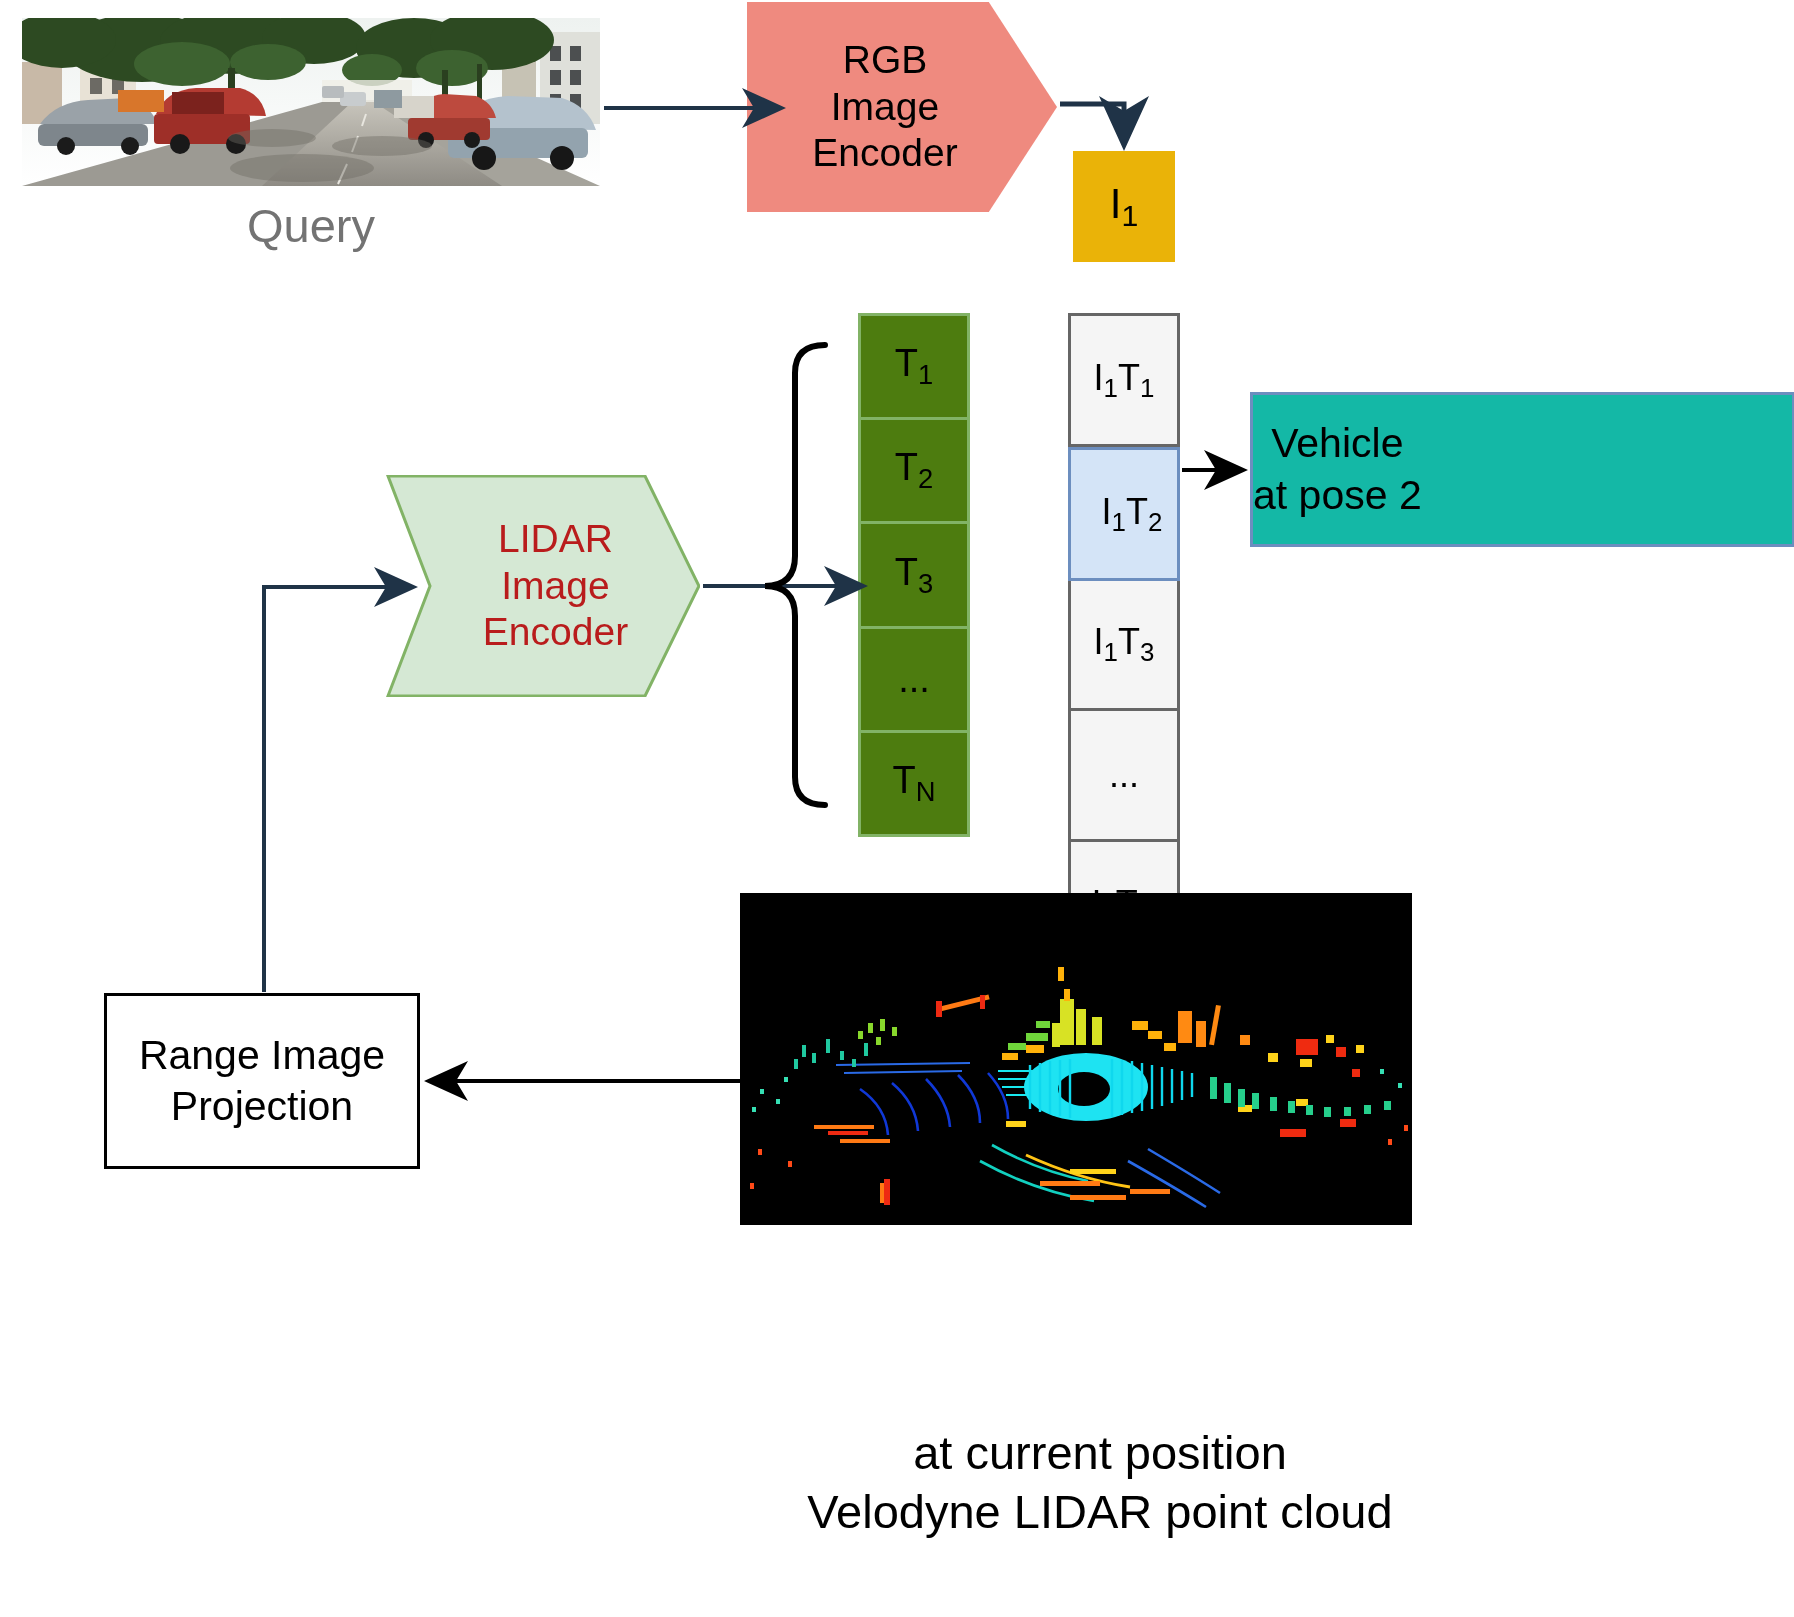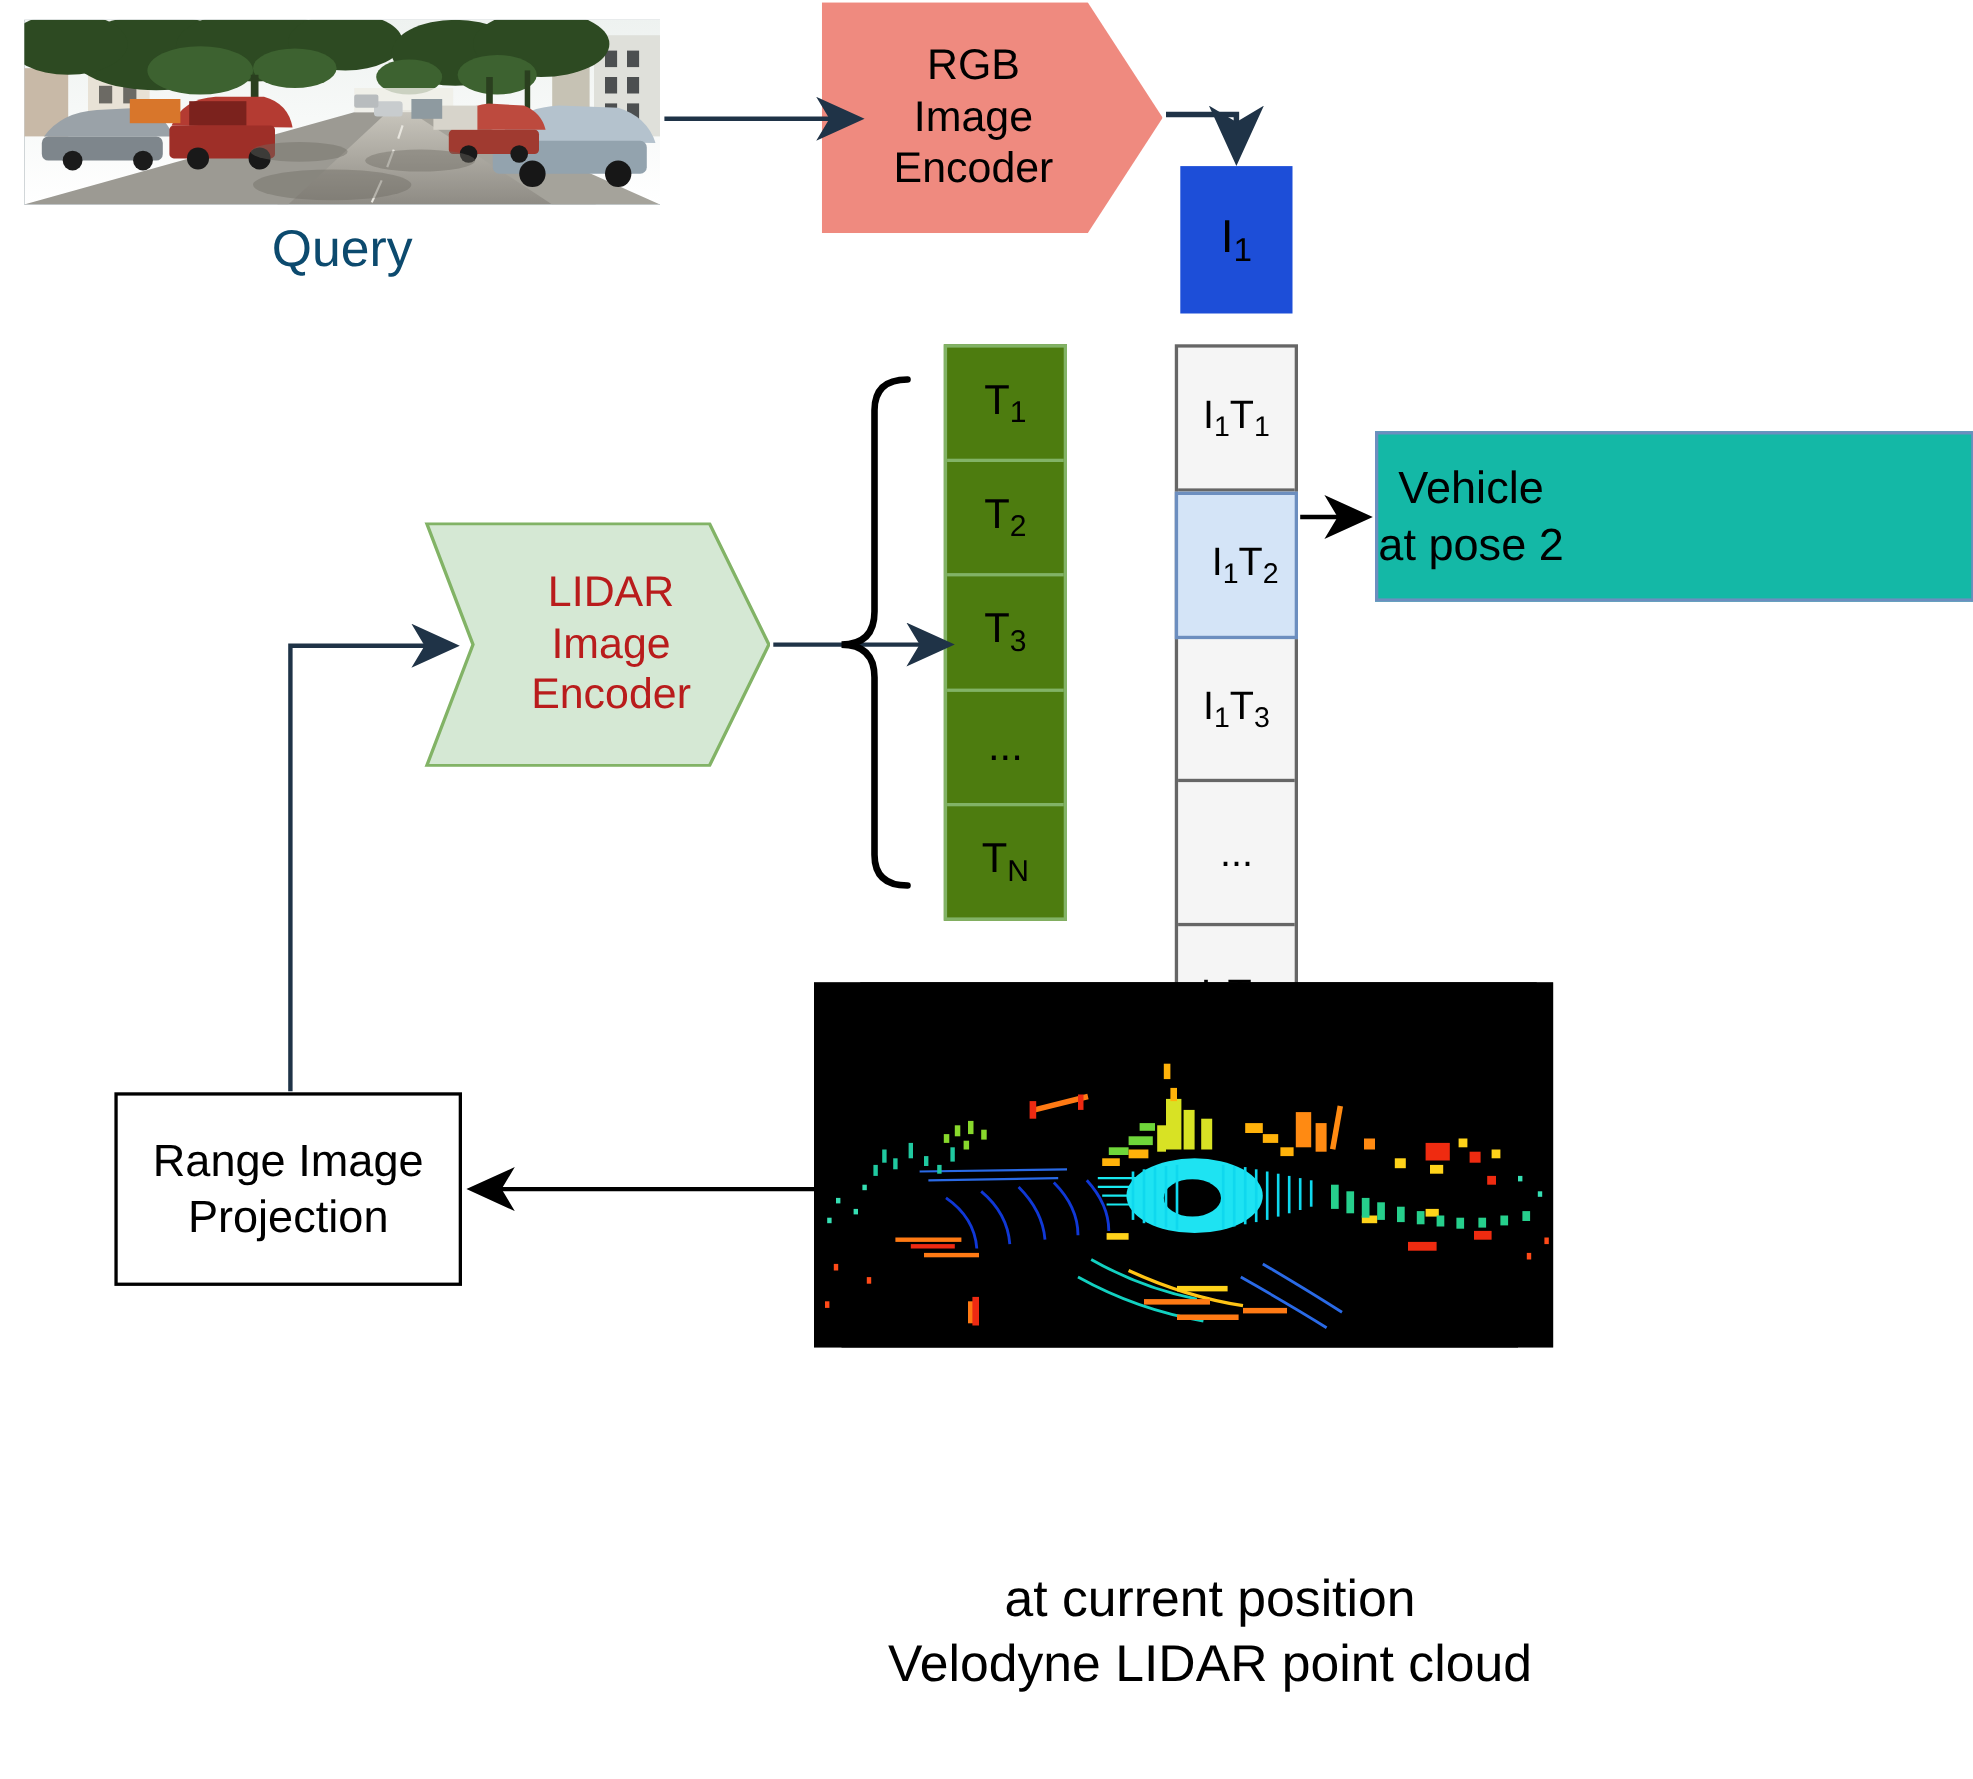--- a/index.html
+++ b/index.html
@@ -25,21 +25,21 @@
     left: 22px; top: 18px; width: 578px; height: 168px;
     overflow: hidden;
     background: #8d9aa0;
   }
   #query-photo svg { display: block; }
   #query-caption {
     left: 22px; top: 200px; width: 578px;
     text-align: center;
     font-size: 47px;
     line-height: 1.1;
-    color: #0c4a6e;
+    color: #737373;
   }
 
   
   .chev {
     display: flex;
     align-items: center;
     justify-content: center;
     text-align: center;
     line-height: 1.2;
   }
@@ -61,22 +61,22 @@
     clip-path: polygon(4% 0, 83% 0, 100% 50%, 83% 100%, 4% 100%, 17% 50%);
   }
   #lidar-encoder-border {
     left: 375px; top: 475px; width: 325px; height: 222px;
     pointer-events: none;
   }
   #lidar-encoder .chev-label { padding-left: 46px; padding-right: 10px; }
 
   
   #i1-box {
-    left: 1073px; top: 151px; width: 102px; height: 134px;
-    background: #1d4ed8;
+    left: 1073px; top: 151px; width: 102px; height: 111px;
+    background: #eab308;
     display: flex; align-items: center; justify-content: center;
     font-size: 42px;
   }
 
   
   .col {
     display: flex; flex-direction: column;
   }
   #t-column {
     left: 858px; top: 313px; width: 112px; height: 524px;

